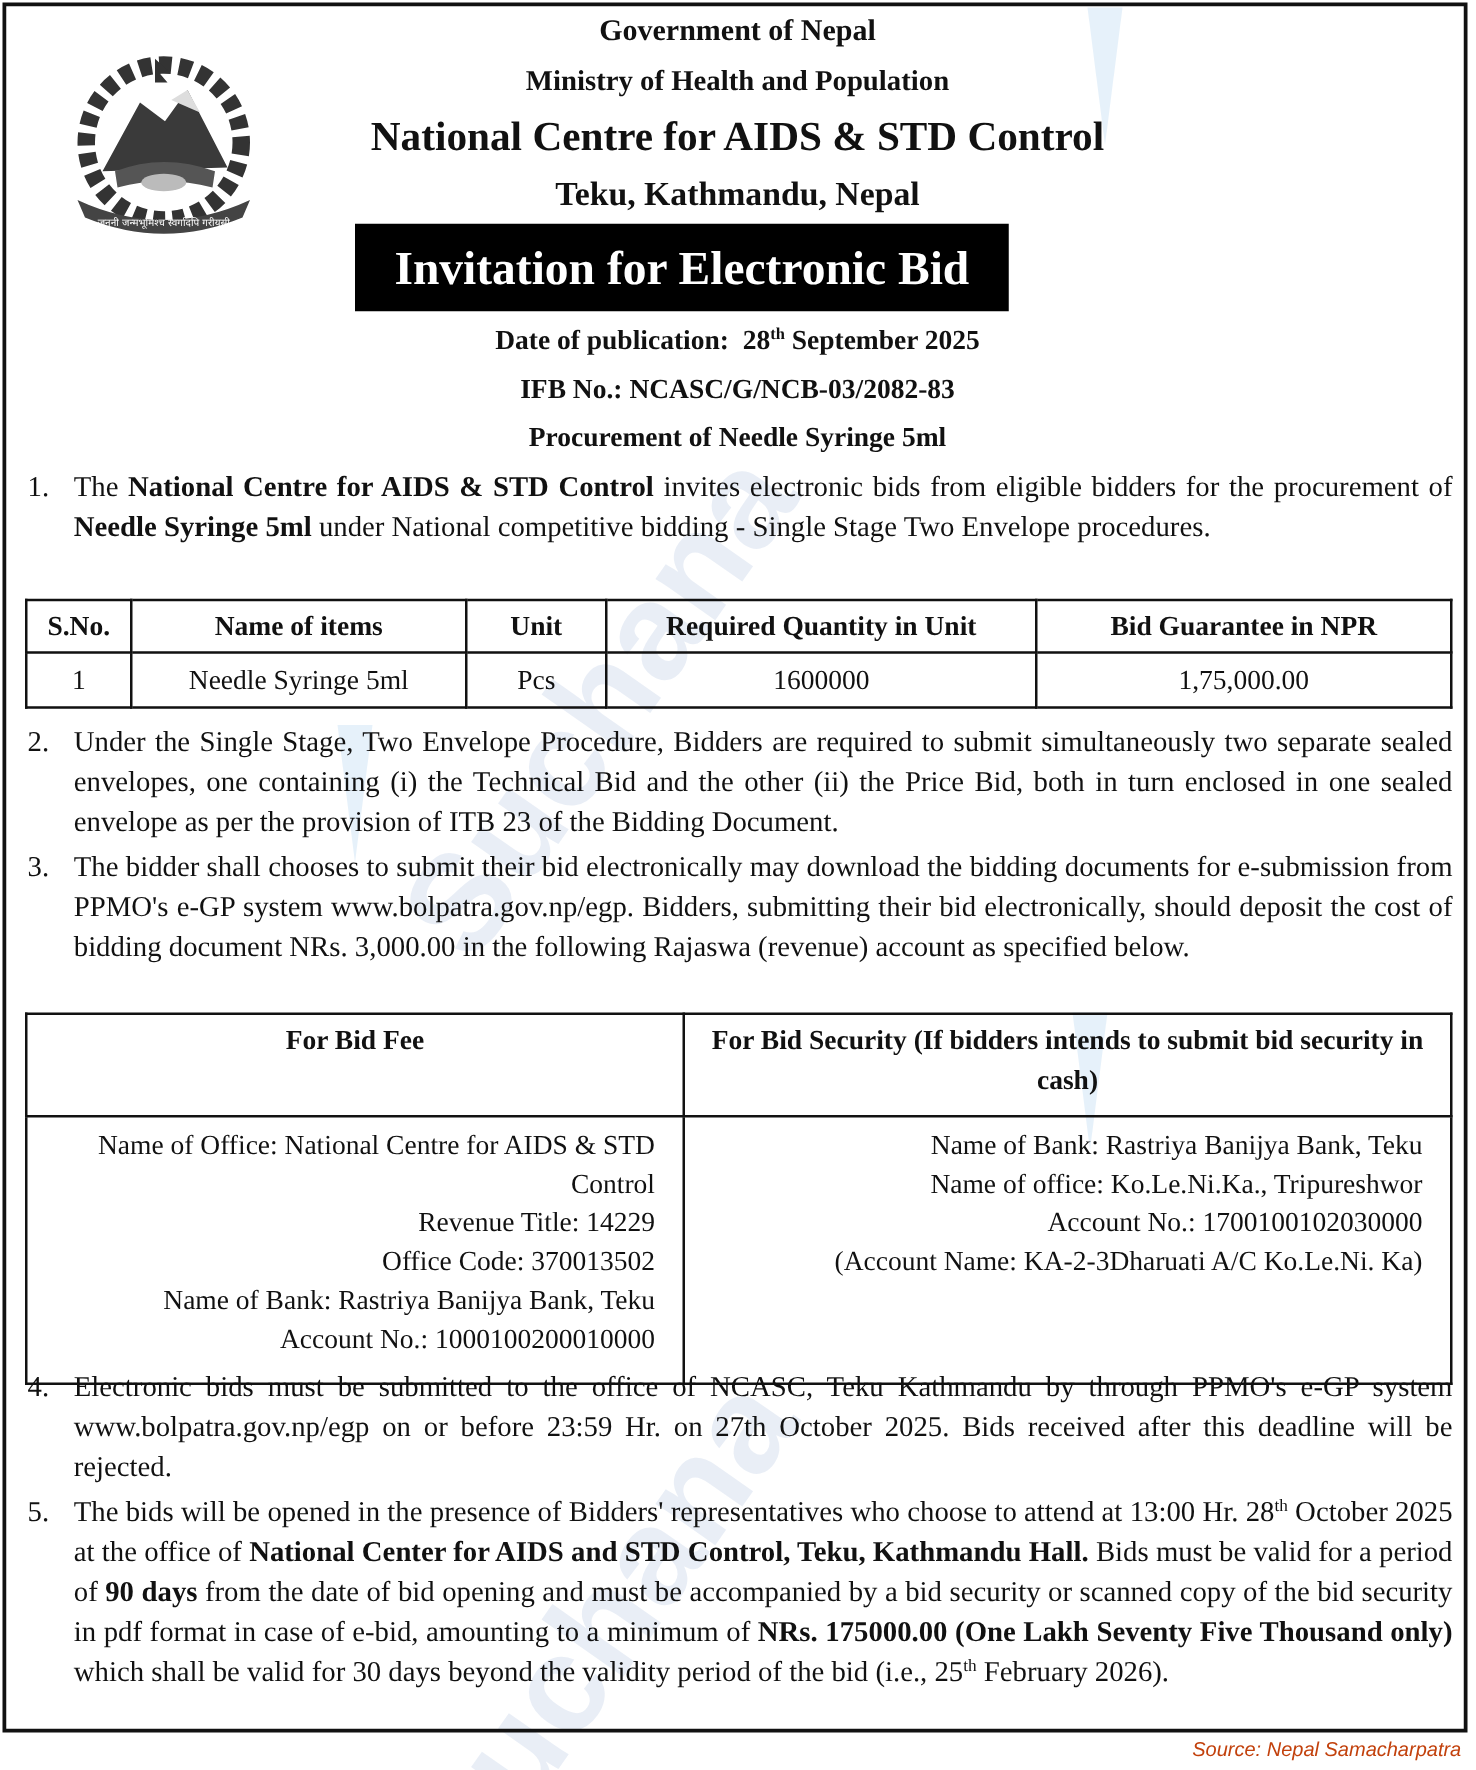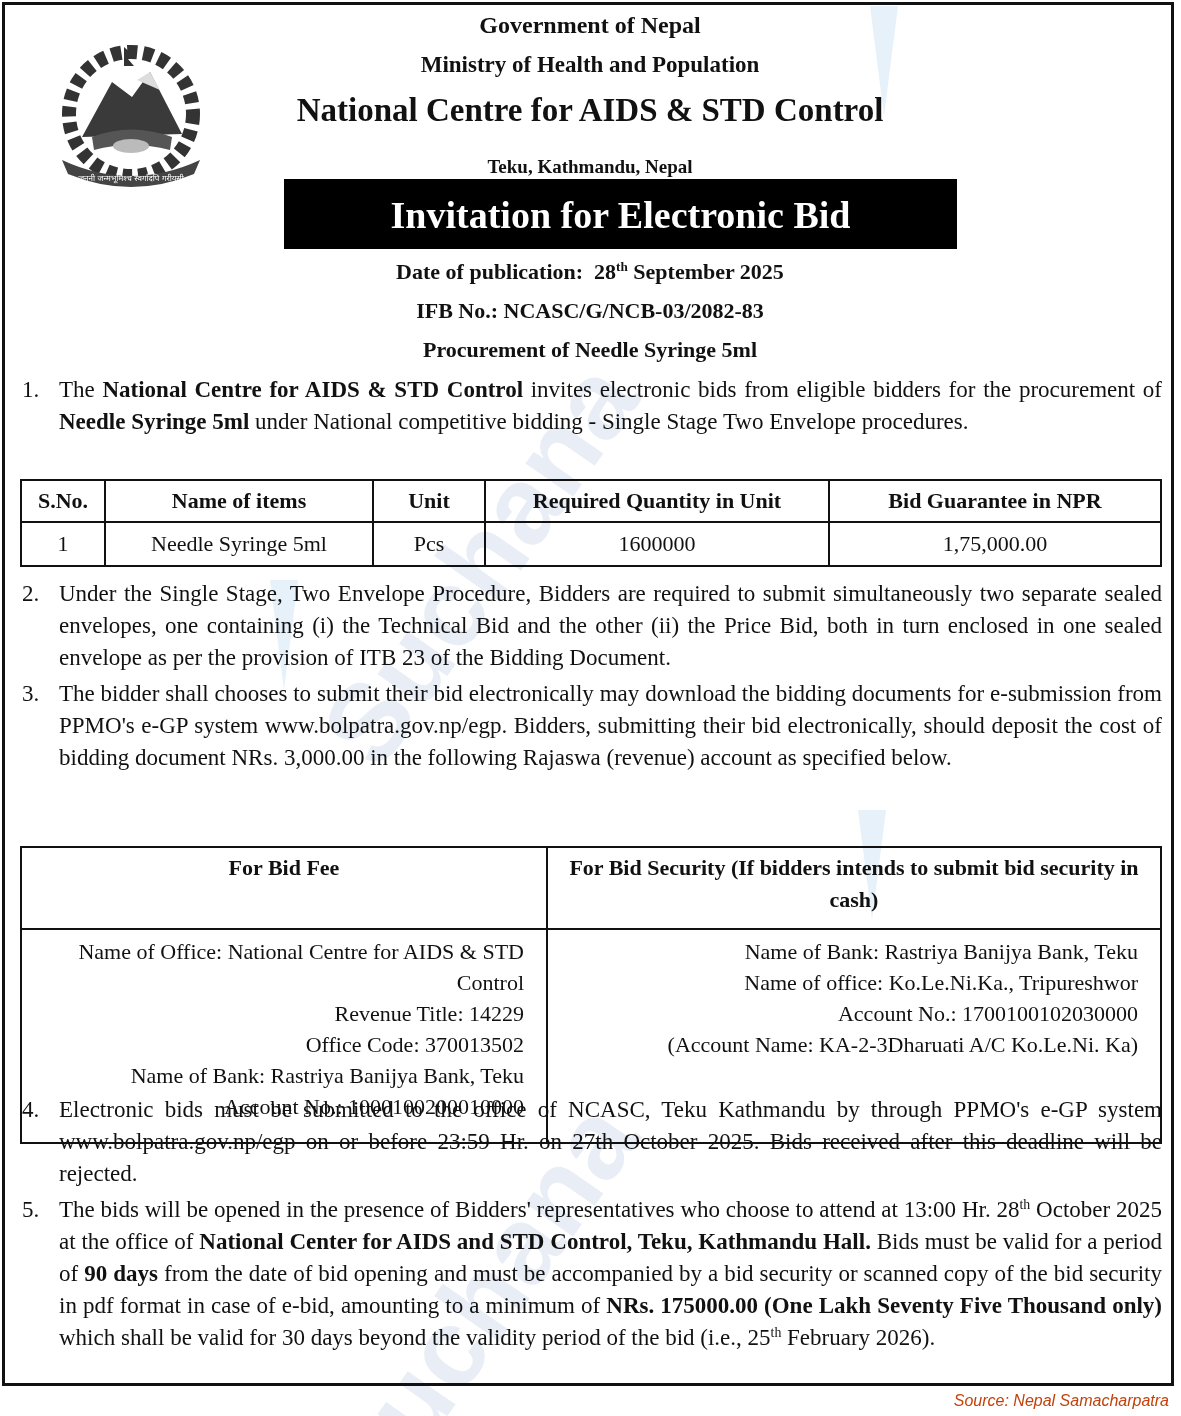--- a/index.html
+++ b/index.html
@@ -10,35 +10,35 @@
   .wm { position: absolute; pointer-events: none; }
   .wm-text { position: absolute; font-family: "Liberation Sans", sans-serif; font-weight: bold;
              color: rgba(120,150,200,0.16); transform: rotate(-55deg); font-size: 110px; }
   .wm-spike { position: absolute; width: 0; height: 0; border-left: 14px solid transparent;
               border-right: 14px solid transparent; border-top: 110px solid rgba(140,190,230,0.22); }
   .emblem { position: absolute; left: 42px; top: 42px; width: 178px; height: 150px; }
   .hdr { position: absolute; left: 180px; width: 820px; text-align: center; font-weight: bold; }
   .h1 { top: 12px; font-size: 24px; }
   .h2 { top: 52px; font-size: 23px; }
   .h3 { top: 92px; font-size: 33px; }
-  .h4 { top: 156px; font-size: 19px; }
-  .title-box { position: absolute; left: 284px; top: 179px; width: 673px; height: 70px; background: #000;
+  .h4 { top: 140px; font-size: 27px; }
+  .title-box { position: absolute; left: 284px; top: 179px; width: 523px; height: 70px; background: #000;
                color: #fff; font-weight: bold; font-size: 38px; text-align: center; line-height: 72px; }
   .meta { position: absolute; left: 180px; width: 820px; text-align: center; font-weight: bold; font-size: 22px; }
   .m1 { top: 259px; } .m2 { top: 298px; } .m3 { top: 337px; }
   sup { font-size: 0.6em; line-height: 0; vertical-align: 0.6em; }
   .para { position: absolute; left: 22px; width: 1140px; font-size: 23px; line-height: 32px; }
   .para .num { position: absolute; left: 0; top: 0; }
   .para .txt { margin-left: 37px; text-align: justify; }
   .p1 { top: 374px; } .p2 { top: 578px; } .p3 { top: 678px; } .p4 { top: 1094px; } .p5 { top: 1194px; }
   table { position: absolute; border-collapse: collapse; font-size: 22px; }
   .t1 { left: 20px; top: 479px; width: 1142px; }
   .t1 th, .t1 td { border: 2px solid #111; padding: 0; height: 42px; text-align: center; }
   .t1 th { font-weight: bold; height: 40px; }
-  .t2 { left: 20px; top: 810px; width: 1142px; margin-top: 36px; }
+  .t2 { left: 20px; top: 810px; width: 1142px; }
   .t2 th, .t2 td { border: 2px solid #111; vertical-align: top; }
   .t2 th { font-weight: bold; height: 72px; padding: 4px 6px; line-height: 32px; }
   .t2 td { height: 200px; padding: 6px 22px; text-align: right; line-height: 31px; }
   .t2 td .ln { display: block; }
   .source { position: absolute; right: 12px; top: 1392px; font-family: "Liberation Sans", sans-serif;
             font-style: italic; font-size: 16px; color: #c2410c; }
 </style>
 </head>
 <body>
 

